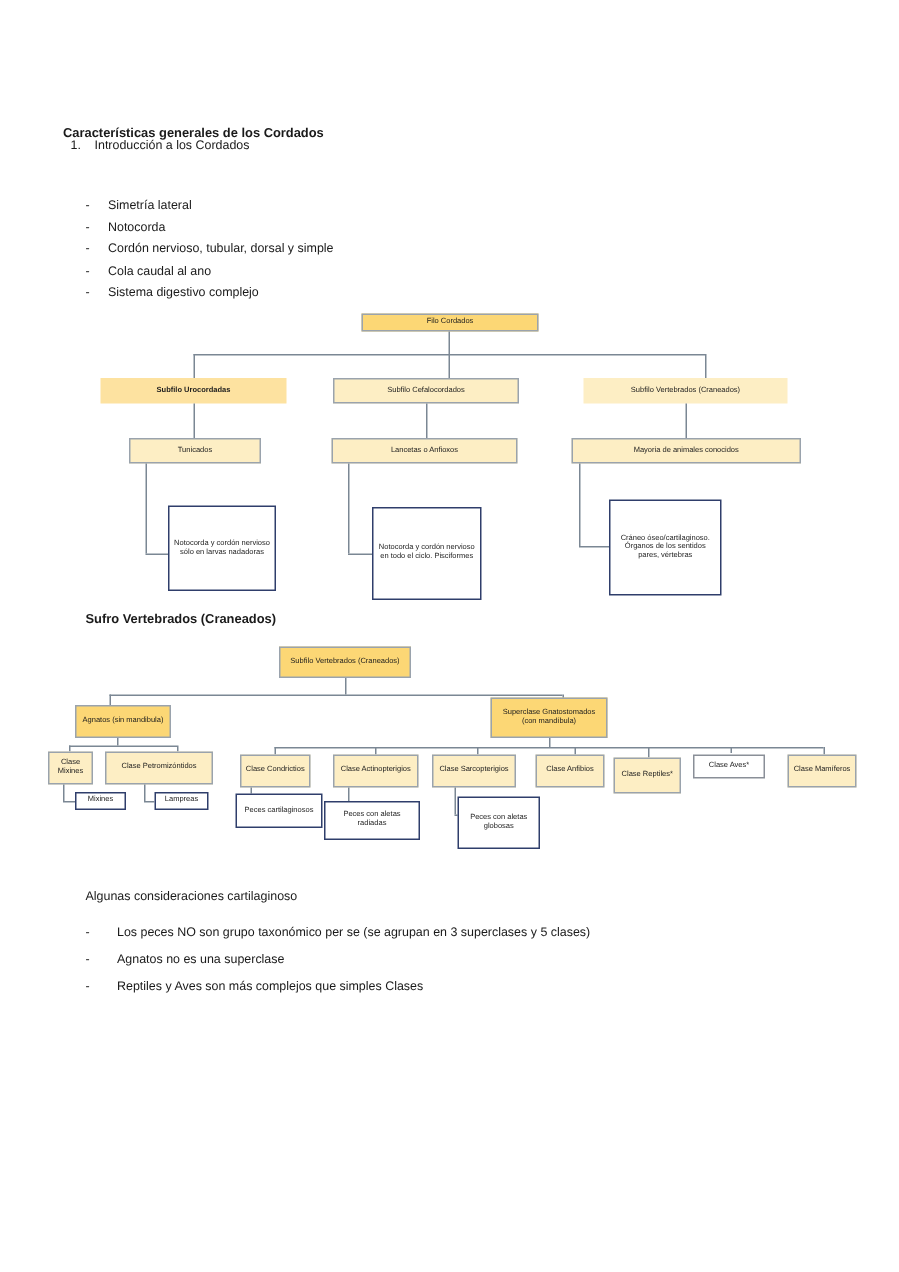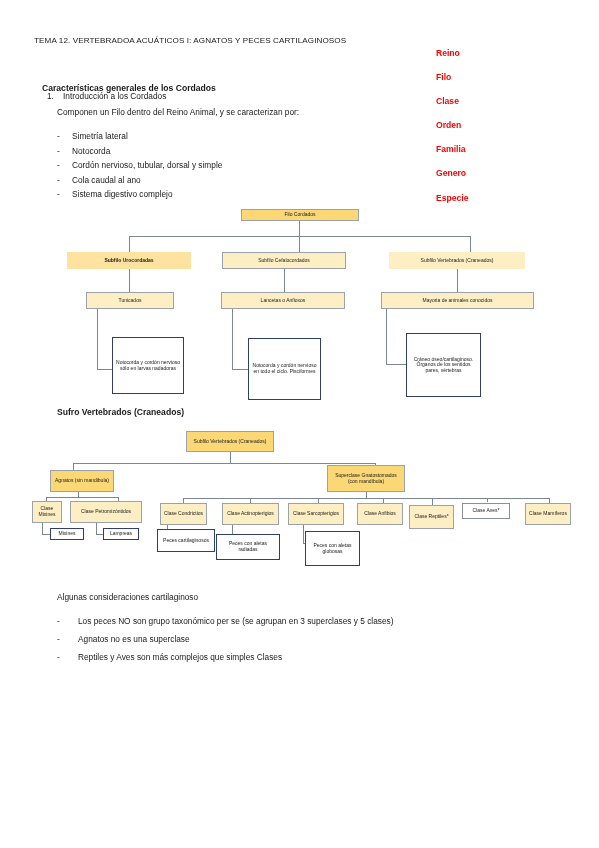--- a/index.html
+++ b/index.html
@@ -51,28 +51,26 @@
   
   .ln{position:absolute;background:#7b8794;}
   .lnv{width:1px;}
   .lnh{height:1px;}
 </style>
 </head>
 <body>
 
 <div class="page">
 
-  <div class="abs doc-title">TEMA 12. VERTEBRADOA ACUÁTICOS I: AGNATOS Y PECES CARTILAGINOSOS</div>
 
   <div class="abs sec-num">
     <span class="n">1.</span><span>Introducción a los Cordados</span>
   </div>
 
   <div class="abs sub-head">Características generales de los Cordados</div>
-  <div class="abs lead">Componen un Filo dentro del Reino Animal, y se caracterizan por:</div>
 
   <div class="abs bullets">
     <div class="row">
       <span class="dash">-</span>
       <span class="txt">Simetría lateral</span>
     </div>
     <div class="row">
       <span class="dash">-</span>
       <span class="txt">Notocorda</span>
     </div>
@@ -83,29 +81,20 @@
     <div class="row">
       <span class="dash">-</span>
       <span class="txt">Cola caudal al ano</span>
     </div>
     <div class="row">
       <span class="dash">-</span>
       <span class="txt">Sistema digestivo complejo</span>
     </div>
   </div>
 
-  <div class="abs rank-list">
-    <div class="r">Reino</div>
-    <div class="r">Filo</div>
-    <div class="r">Clase</div>
-    <div class="r">Orden</div>
-    <div class="r">Familia</div>
-    <div class="r">Genero</div>
-    <div class="r">Especie</div>
-  </div>
 
   <div class="abs" style="left:0;top:0;width:599px;height:400px;">
 
     <div class="box amber" style="left:241px;top:209px;width:118px;height:12px;">Filo Cordados</div>
 
     <div class="ln lnv" style="left:299px;top:221px;height:15px;"></div>
     <div class="ln lnh" style="left:129px;top:236px;width:341px;"></div>
     <div class="ln lnv" style="left:129px;top:236px;height:16px;"></div>
     <div class="ln lnv" style="left:299px;top:236px;height:16px;"></div>
     <div class="ln lnv" style="left:470px;top:236px;height:16px;"></div>

